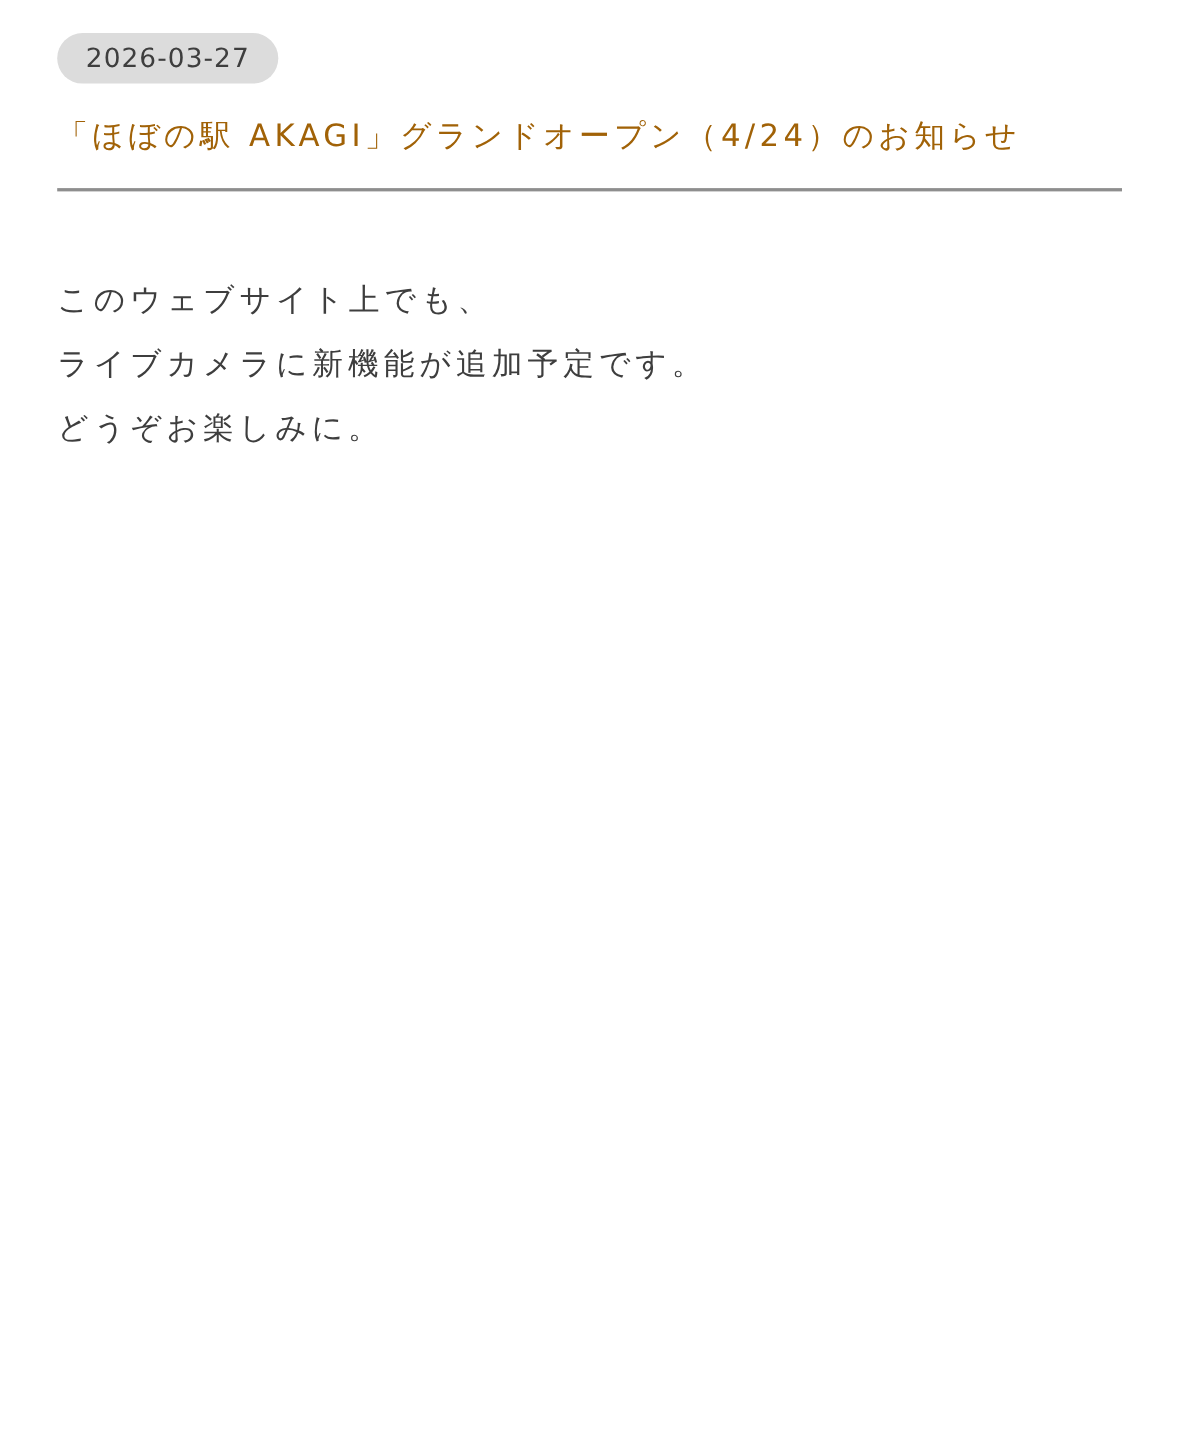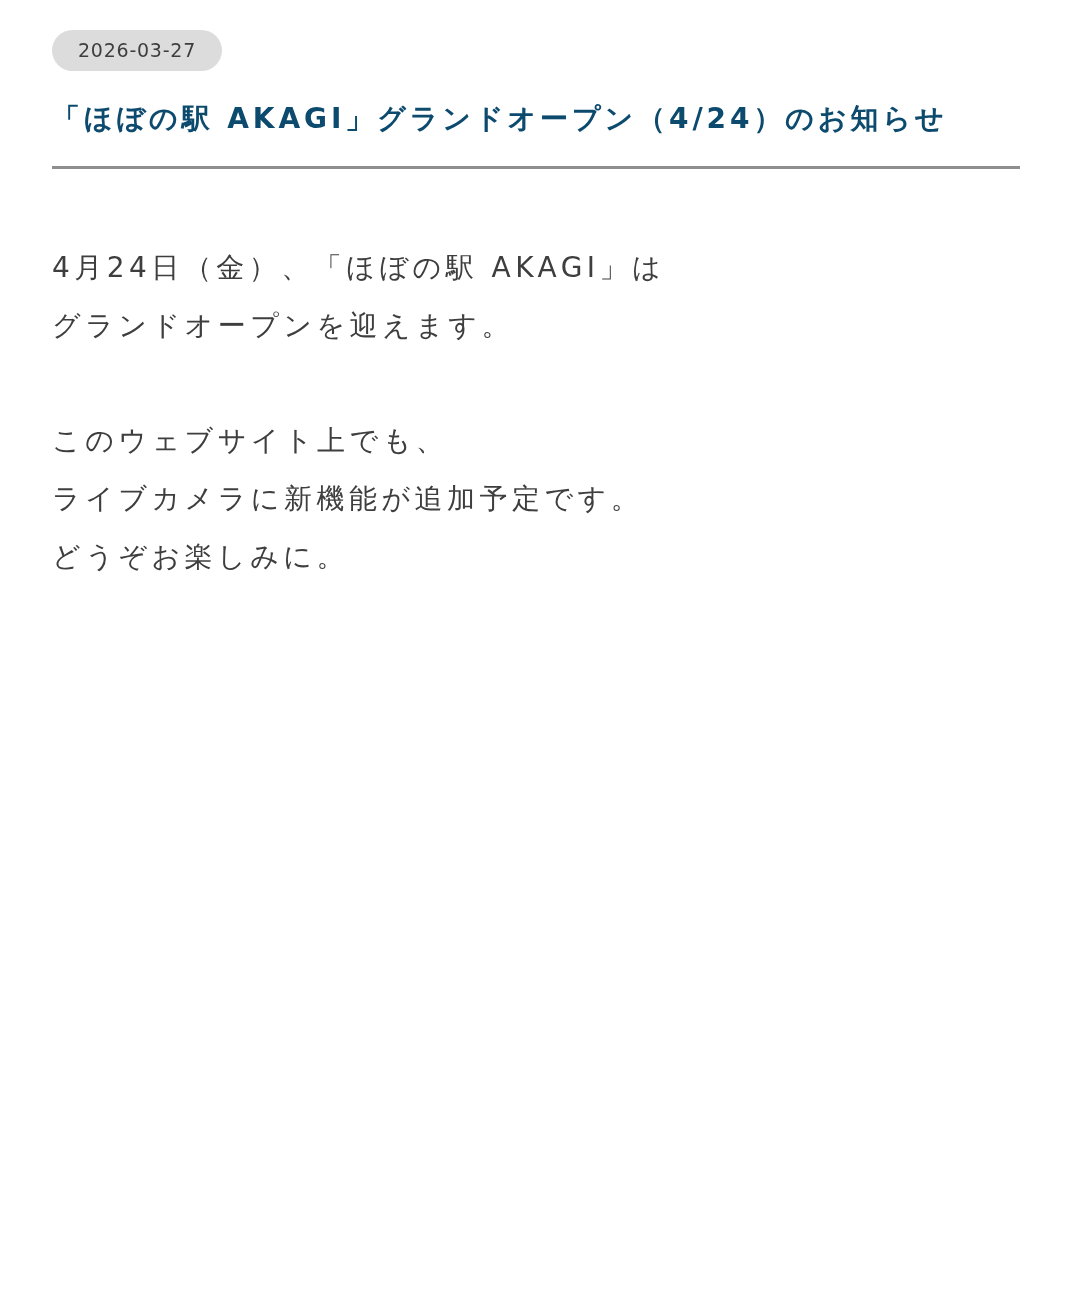--- a/index.html
+++ b/index.html
@@ -12,31 +12,31 @@
     height: 1314px;
     margin: 0 auto;
     background: #ffffff;
     padding: 30px 52px 0 52px;
     overflow: hidden;
   }
   .date-badge {
     display: inline-block;
     background: #dcdcdc;
     color: #3e3e3e;
-    font-size: 19px;
+    font-size: 24px;
     letter-spacing: 0.04em;
     line-height: 1;
     padding: 11px 26px 11px 26px;
     border-radius: 24px;
   }
   .title {
     margin-top: 26px;
     font-size: 28px;
-    font-weight: 700;
-    color: #0c4a6e;
+    font-weight: 400;
+    color: #a16207;
     letter-spacing: 0.14em;
     line-height: 44px;
     white-space: nowrap;
   }
   .divider {
     border: none;
     height: 3px;
     background: #8e8e8e;
     margin-top: 25px;
   }
@@ -57,16 +57,15 @@
 <body>
 
 <div class="page">
   <span class="date-badge">2026-03-27</span>
 
   <h1 class="title">「ほぼの駅 AKAGI」グランドオープン（4/24）のお知らせ</h1>
 
   <hr class="divider">
 
   <div class="article-body">
-      <p>4月24日（金）、「ほぼの駅 AKAGI」は<br>グランドオープンを迎えます。</p>
       <p>このウェブサイト上でも、<br>ライブカメラに新機能が追加予定です。<br>どうぞお楽しみに。</p>
     </div>
 </div>
 
 </body></html>

